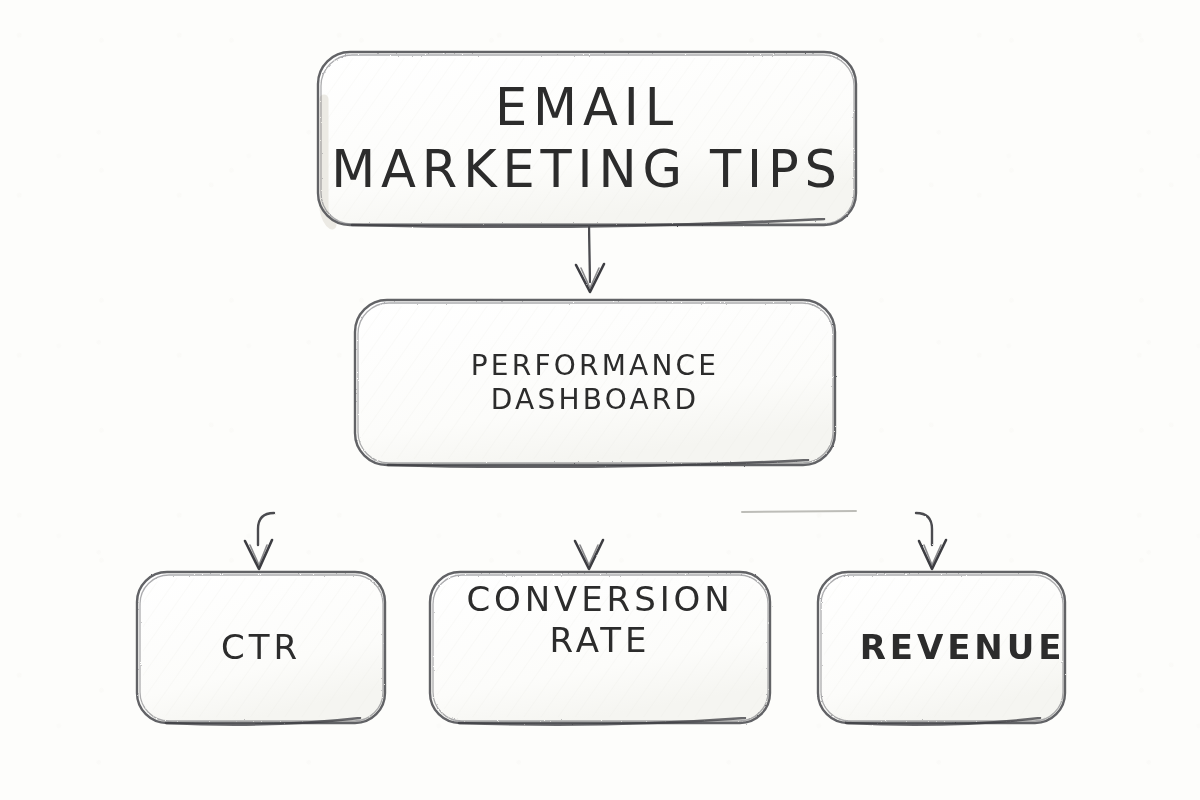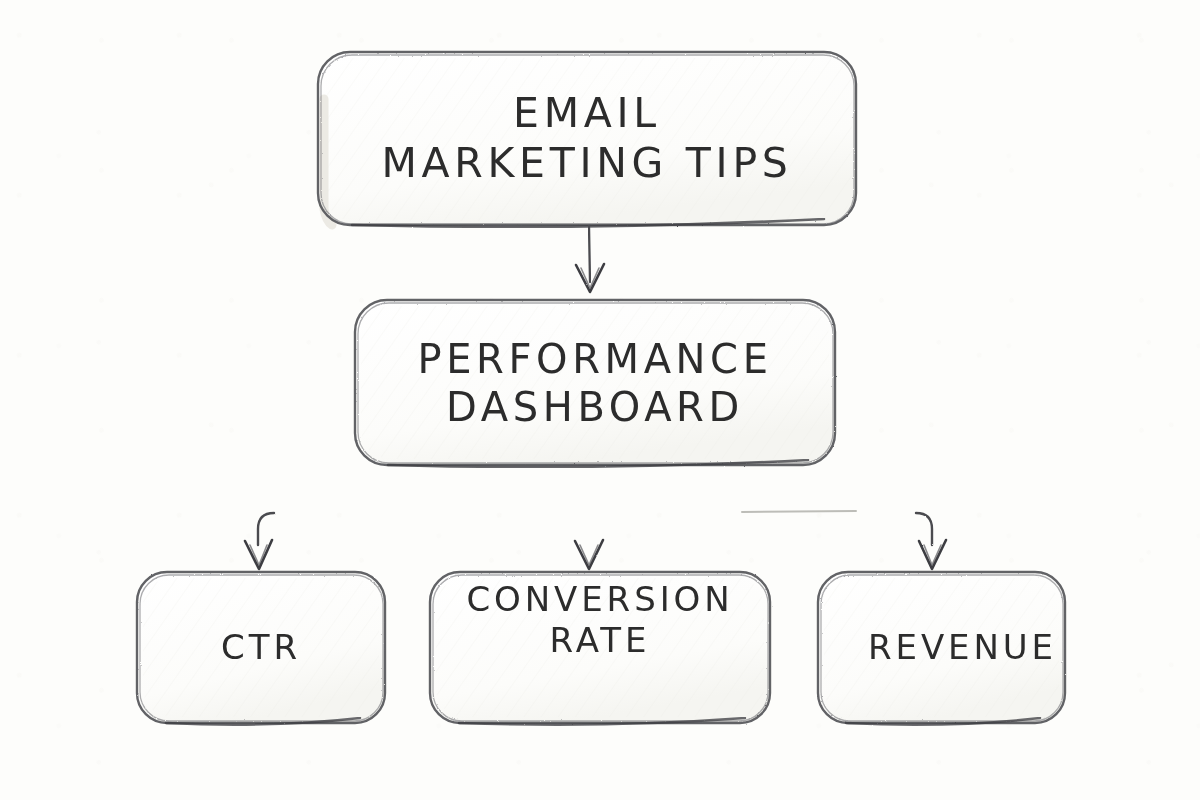--- a/index.html
+++ b/index.html
@@ -47,22 +47,22 @@
     color: #2c2c2c;
     font-family: "DejaVu Sans", sans-serif;
     font-weight: 400;
     letter-spacing: .115em;
     line-height: 1.20;
     text-transform: uppercase;
     white-space: pre-line;
     pointer-events: none;
     -webkit-font-smoothing: antialiased;
   }
-  .node-label.lg { font-size: 41px; }
-  .node-label.md { font-size: 40px; text-align: center; }
+  .node-label.lg { font-size: 51px; }
+  .node-label.md { font-size: 28px; text-align: center; }
   .node-label.sm { font-size: 34px; }
   .hit {
     position: absolute;
     background: transparent;
     border: 0;
   }
 </style>
 </head>
 <body>
 
@@ -168,21 +168,21 @@
 MARKETING TIPS</div>
 
   <div class="node-label md" style="left:355px; top:300px; width:480px; height:165px;">PERFORMANCE
 DASHBOARD</div>
 
   <div class="node-label sm" style="left:137px; top:572px; width:248px; height:151px;">CTR</div>
 
   <div class="node-label sm" style="left:430px; top:544px; width:340px; height:151px;">CONVERSION
 RATE</div>
 
-  <div class="node-label sm" style="left:818px; top:572px; width:289px; height:151px;">REVENUE</div>
+  <div class="node-label sm" style="left:818px; top:572px; width:289px; height:151px;font-weight:bold;">REVENUE</div>
 
   <div class="hit" style="left:318px; top:52px; width:538px; height:173px;"></div>
   <div class="hit" style="left:355px; top:300px; width:480px; height:165px;"></div>
   <div class="hit" style="left:137px; top:572px; width:248px; height:151px;"></div>
   <div class="hit" style="left:430px; top:572px; width:340px; height:151px;"></div>
   <div class="hit" style="left:818px; top:572px; width:247px; height:151px;"></div>
 
 </div>
 
 </body></html>

